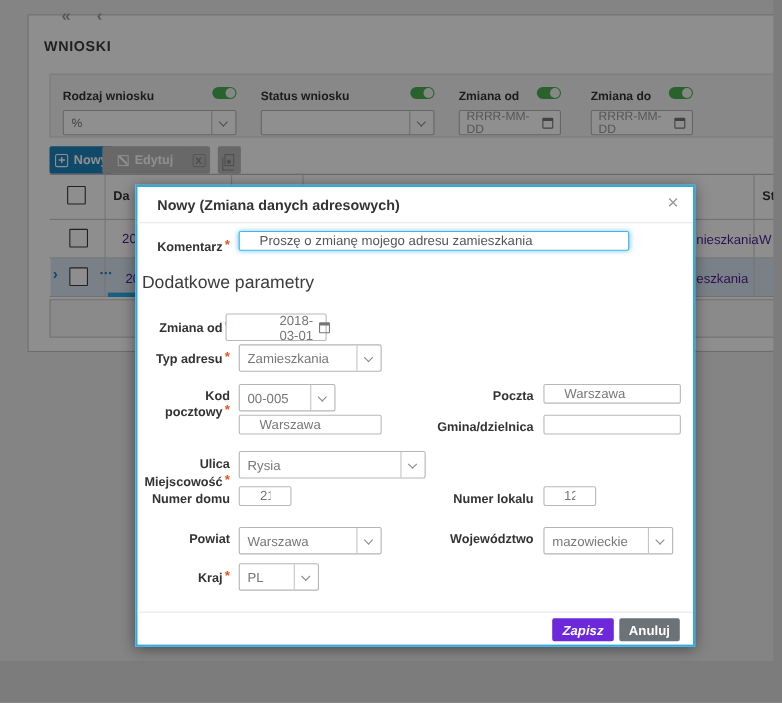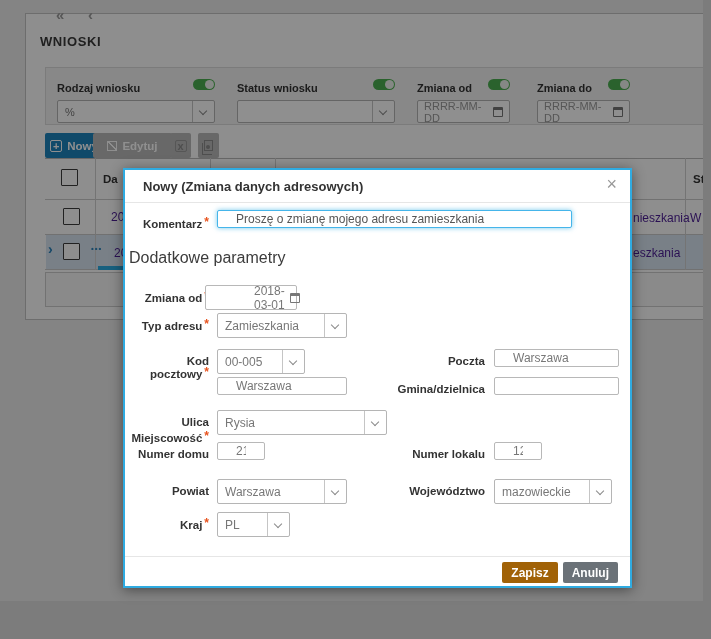--- a/index.html
+++ b/index.html
@@ -84,21 +84,21 @@
   .m-combo { position:absolute; height:22px; }
   .m-combo .combo { height:25px; }
   .m-combo .combo-text { font-size:12px; padding-top:5px; }
   .m-combo .combo-chev .chev-i { top:8px; }
   .m-date { position:absolute; height:25px; display:flex; align-items:center; gap:5px;
             background:#fff; border:1px solid #b8b8b8; border-radius:2px; padding:0 7px; }
   .m-date .dtxt { font-size:12px; color:#777; flex:1; }
   .m-footer { position:absolute; right:12px; top:392px; display:flex; gap:5px; }
   .m-btn { height:21px; padding:0 9px; border:none; border-radius:2px; color:#fff;
            font-size:12px; font-weight:bold; font-family:inherit; cursor:pointer; }
-  .m-btn-save { background:#a16207; }
+  .m-btn-save { background:#6d28d9;font-style:italic; }
   .m-btn-cancel { background:#6b7278; }
 </style>
 </head>
 <body>
 
 <div id="screen">
 
   <div class="card"></div>
   <div class="page-heading">WNIOSKI</div>
 

